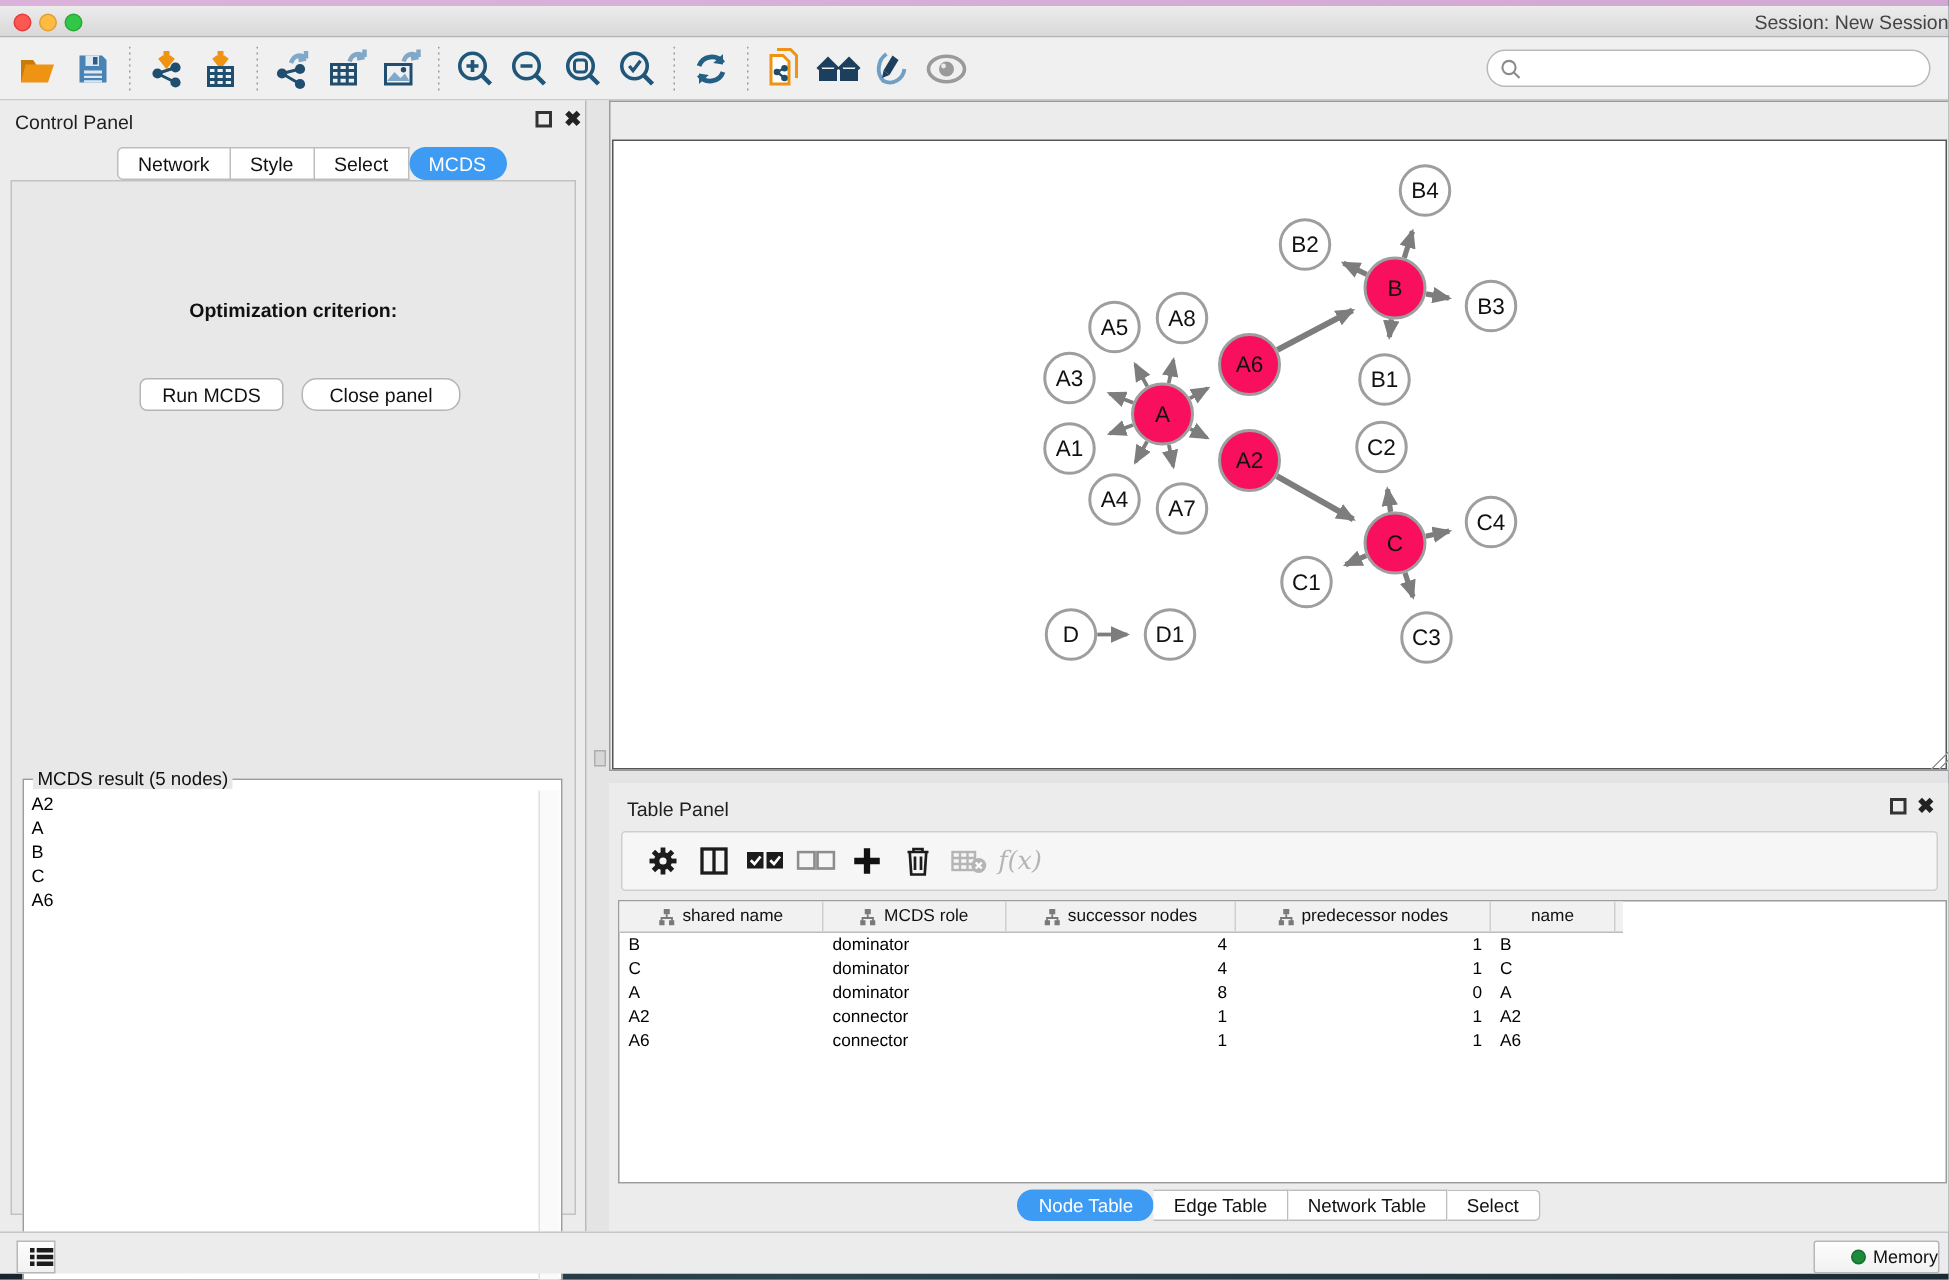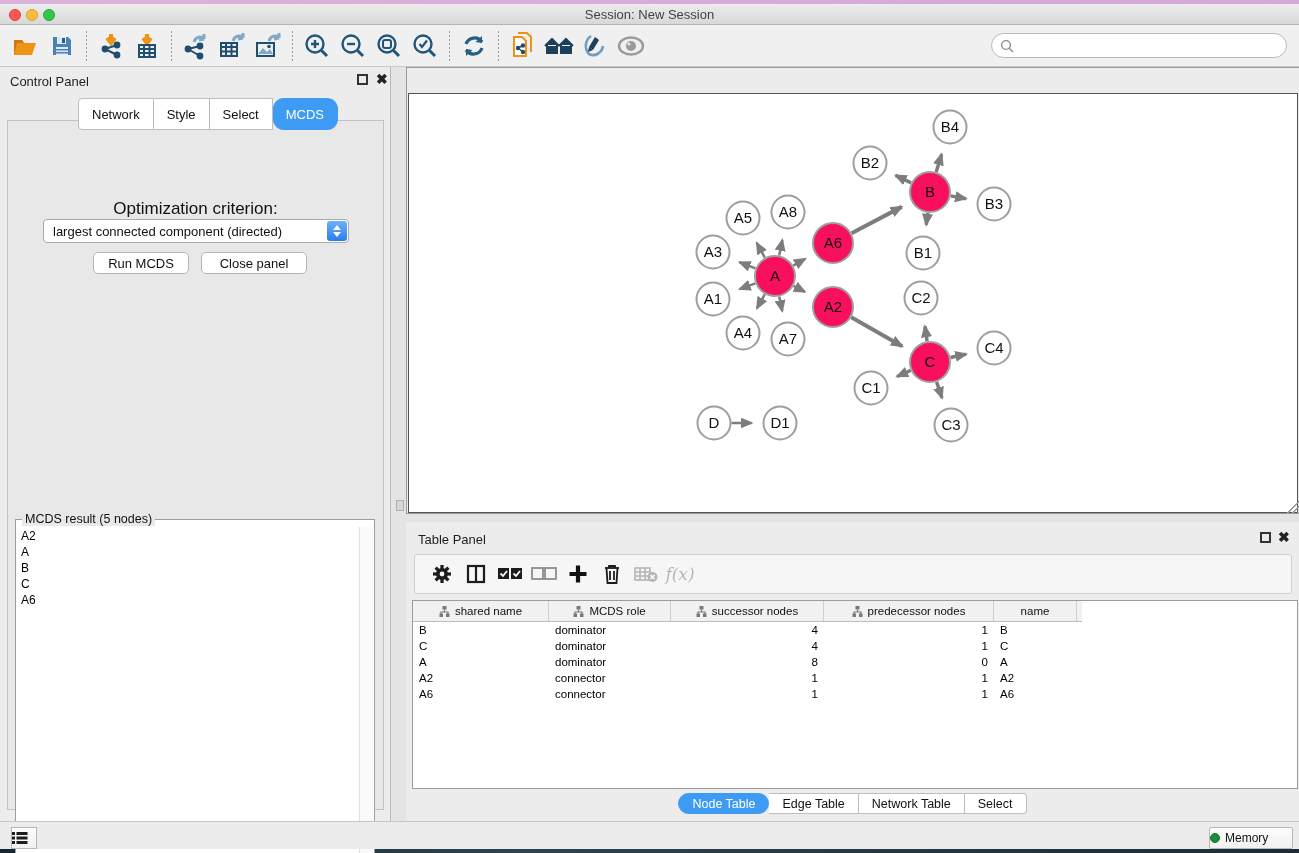--- a/index.html
+++ b/index.html
@@ -10,21 +10,21 @@
     background:linear-gradient(90deg,#dbb3da,#d2a8d4); }
   .desktop-strip-bottom { position:absolute; left:0; top:849px; width:1299px; height:4px;
     background:linear-gradient(90deg,#17262e,#2b4450 40%,#1b2c34); }
 
   .app-window { position:absolute; left:0; top:4px; width:1299px; height:845px;
     background:#ececec; }
 
   
   .titlebar { position:absolute; left:0; top:0; width:1299px; height:21px;
     background:linear-gradient(#ececec,#d8d8d8); border-bottom:1px solid #b4b4b4; }
-  .titlebar .title { position:absolute; left:0; right:0; top:3px; text-align:center;
+  .titlebar .title { position:absolute; left:0; right:0; top:3px; text-align:right;
     font-size:13px; color:#434343; }
   .tl { position:absolute; top:5px; width:12px; height:12px; border-radius:50%; }
   .tl.red    { left:9px;  background:#fc5753; border:1px solid #df3e3a; }
   .tl.yellow { left:26px; background:#fdbc40; border:1px solid #de9f34; }
   .tl.green  { left:43px; background:#33c748; border:1px solid #27aa35; }
 
   
   .toolbar { position:absolute; left:0; top:21px; width:1299px; height:42px;
     background:#f0f0f0; border-bottom:1px solid #c9c9c9;
     display:flex; align-items:center; padding:0 8px; }
@@ -47,44 +47,44 @@
   
   .control-panel { position:absolute; left:0; top:0; width:391px; height:754px;
     background:#ececec; border-right:1px solid #b9b9b9; }
   .panel-header { position:absolute; left:0; top:0; width:100%; height:26px; }
   .panel-title { position:absolute; left:10px; top:7px; font-size:13px; color:#1e1e1e; }
   .ph-float { position:absolute; top:7px; width:11px; height:11px; border:2px solid #333; }
   .ph-close { position:absolute; top:4px; font-size:14px; font-weight:bold; color:#222; }
   .control-panel .ph-float { left:357px; } .control-panel .ph-close { left:376px; }
 
   .cp-tabs { position:absolute; left:78px; top:31px; height:22px; display:flex; z-index:2; }
-  .seg { height:32px; padding:0 13px; font-size:13px; color:#111; background:#fff;
+  .seg { height:22px; padding:0 13px; font-size:13px; color:#111; background:#fff;
     border:1px solid #bdbdbd; border-left:none; display:flex; align-items:center; }
   .seg:first-child { border-left:1px solid #bdbdbd; border-radius:4px 0 0 4px; }
   .seg:last-child { border-radius:0 4px 4px 0; }
   .seg.active { background:#3e9bf4; color:#fff; border-color:#3e9bf4;border-radius:11px; }
 
   .cp-content { position:absolute; left:7px; top:53px; width:377px; height:690px;
     background:#e8e8e8; border:1px solid #c2c2c2; }
   .opt-label { position:absolute; left:0; width:100%; top:78px; text-align:center;
-    font-size:17px; color:#111; }
+    font-size:13px; color:#111;font-weight:bold; }
   .criterion { position:absolute; left:35px; top:98px; width:306px; height:24px;
     background:#fff; border:1px solid #ababab; border-radius:4px; font-size:13px;
     display:flex; align-items:center; padding-left:9px; color:#111; }
   .criterion .stepper { position:absolute; right:1px; top:1px; width:20px; height:20px;
     background:linear-gradient(#6db1f9,#2a7df1); border-radius:3px;
     display:flex; flex-direction:column; align-items:center; justify-content:center; }
   .stepper .up, .stepper .dn { width:0; height:0; border-left:4px solid transparent;
     border-right:4px solid transparent; }
   .stepper .up { border-bottom:5px solid #fff; margin-bottom:2px; }
   .stepper .dn { border-top:5px solid #fff; }
   .cp-btn { position:absolute; top:131px; height:22px; background:#fff;
     border:1px solid #b5b5b5; border-radius:5px; font-size:13px; color:#111;
     display:flex; align-items:center; justify-content:center; }
-  .btn-run { left:85px; width:96px; } .btn-close { left:193px; width:106px; }
+  .btn-run { left:85px; width:96px; } .btn-close { left:193px; width:106px;border-radius:10px; }
 
   .mcds-box { position:absolute; left:7px; top:398px; width:360px; height:340px;
     border:1px solid #9d9d9d; background:#fff; }
   .mcds-legend { position:absolute; left:6px; top:-8px; background:#e8e8e8;
     padding:0 3px; font-size:12.5px; color:#111; }
   .mcds-list { position:absolute; left:2px; top:8px; width:338px; bottom:2px;
     font-size:12px; color:#000; line-height:16px; }
   .mcds-list div { padding-left:3px; }
   .mcds-scroll { position:absolute; right:1px; top:7px; width:14px; bottom:1px;
     background:#fafafa; border-left:1px solid #e0e0e0; }
@@ -132,21 +132,21 @@
   .nt-body { position:absolute; left:0; top:21px; width:100%; bottom:0; }
   .nt-row { display:flex; height:16px; align-items:center; }
   .nt-cell { padding:0 6px; white-space:nowrap; overflow:hidden; color:#000; }
   .nt-cell.num { text-align:right; }
 
   .tp-tabs { position:absolute; left:0; width:100%; top:271px; display:flex; justify-content:center; }
   .tp-tabs .seg { font-size:12.5px; height:21px; }
 
   
   .sb-btn { position:absolute; top:5px; height:22px; background:linear-gradient(#fdfdfd,#f1f1f1);
-    border:1px solid #b7b7b7; display:flex; align-items:center; justify-content:flex-start; }
+    border:1px solid #b7b7b7; display:flex; align-items:center; justify-content:flex-end; }
   .sb-list { left:11px; width:26px; }
   .sb-memory { left:1209px; width:84px; gap:5px; font-size:12px; color:#111; border-radius:2px; }
   .mem-dot { width:10px; height:10px; border-radius:50%; background:#1d8a3c; border:1px solid #14702e; }
 
   svg { display:block; }
 </style>
 </head>
 <body>
 
 <div class="desktop-strip-top"></div>
@@ -311,27 +311,20 @@
         <span class="ph-close">✖</span>
       </div>
       <div class="cp-tabs" id="cp-tabs">
           <div class="seg">Network</div>
           <div class="seg">Style</div>
           <div class="seg">Select</div>
           <div class="seg active">MCDS</div>
         </div>
       <div class="cp-content">
         <div class="opt-label">Optimization criterion:</div>
-        <div class="criterion">
-          <span>largest connected component (directed)</span>
-          <span class="stepper">
-            <span class="up"></span>
-              <span class="dn"></span>
-          </span>
-        </div>
         <div class="cp-btn btn-run">Run MCDS</div>
         <div class="cp-btn btn-close">Close panel</div>
         <div class="mcds-box">
           <span class="mcds-legend">MCDS result (5 nodes)</span>
           <div class="mcds-list" id="mcds-list">
               <div>A2</div>
               <div>A</div>
               <div>B</div>
               <div>C</div>
               <div>A6</div>

